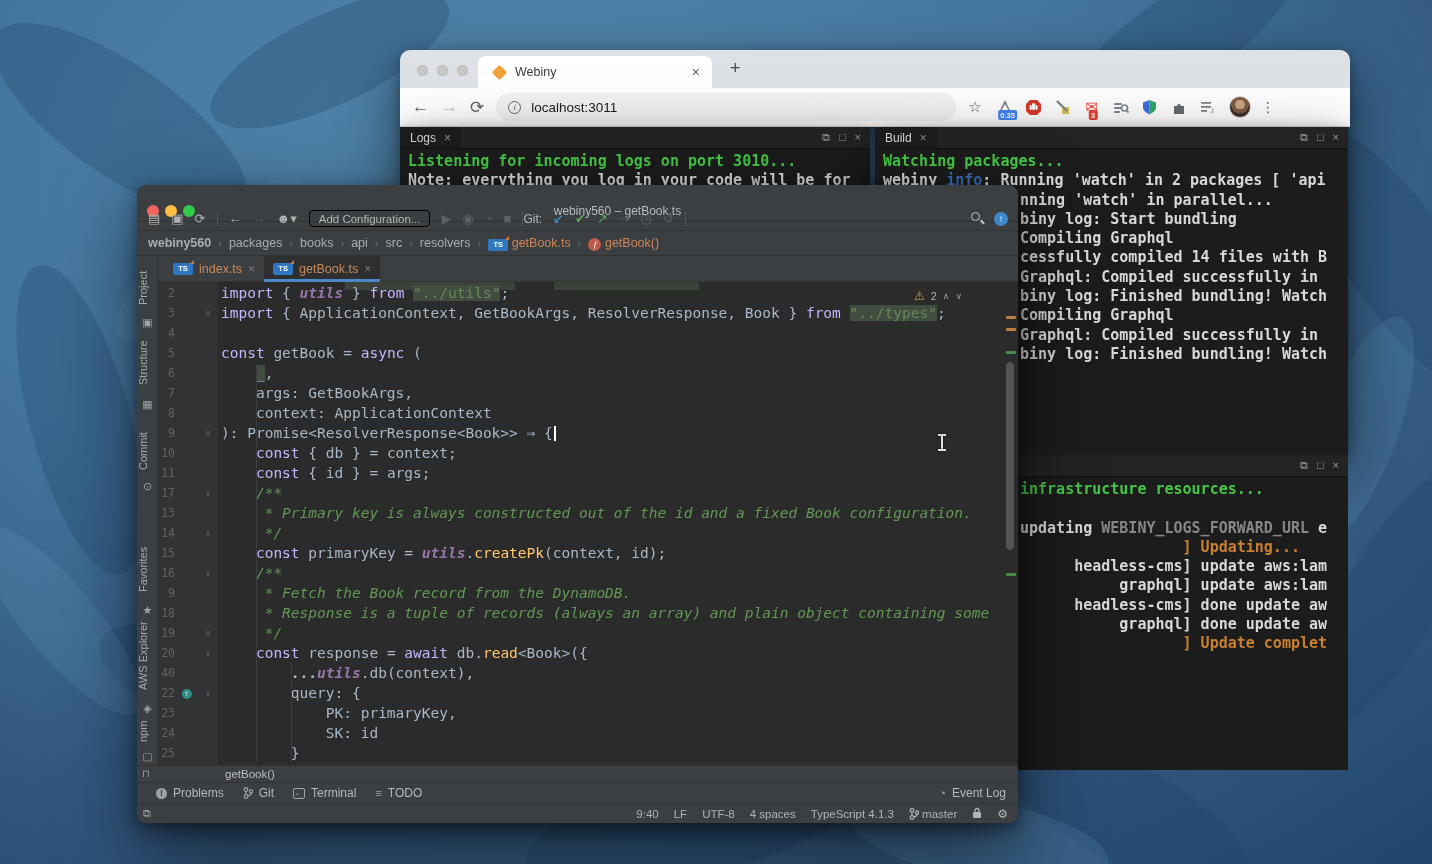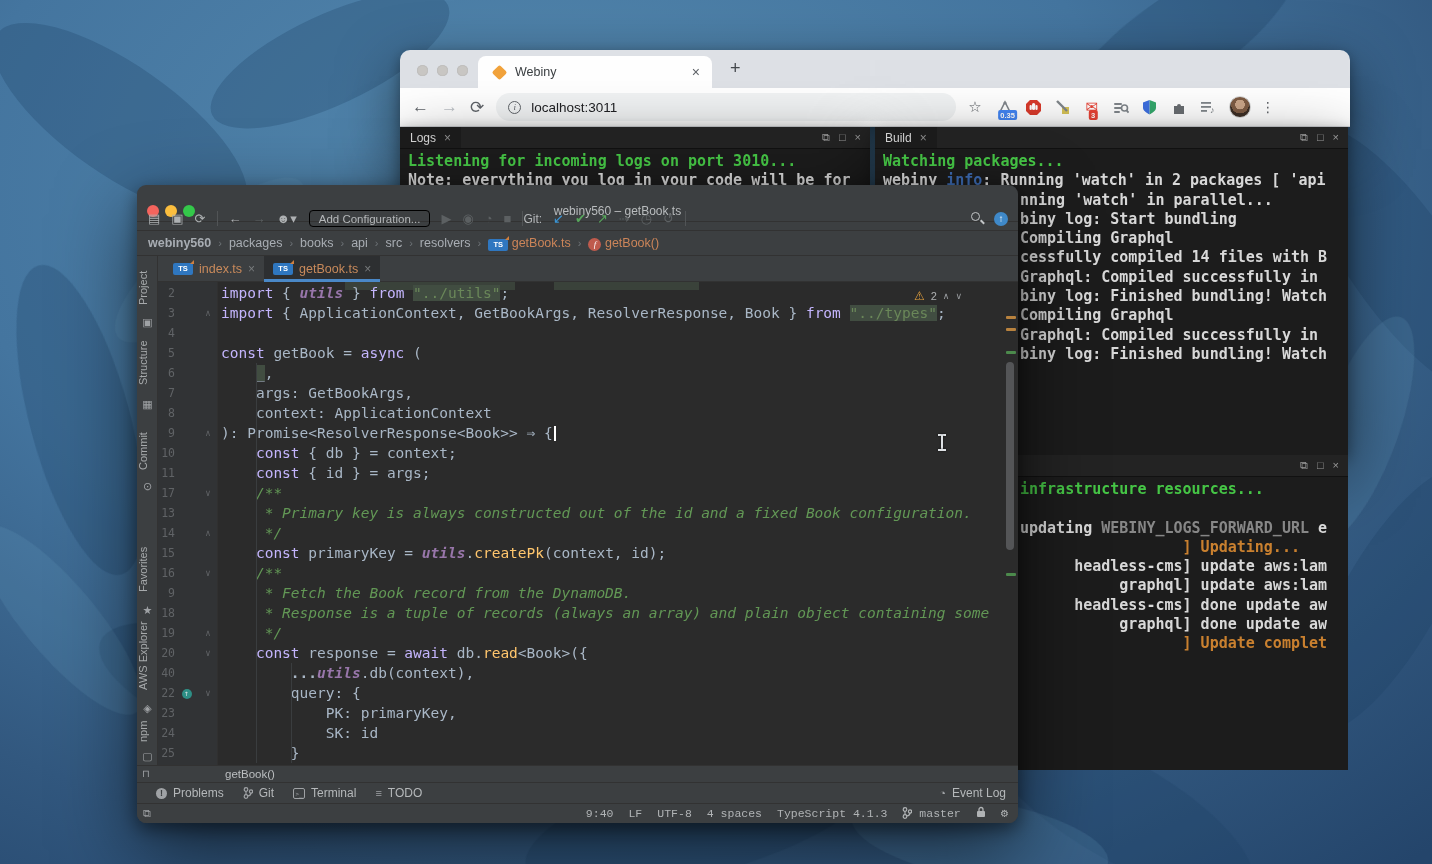--- a/index.html
+++ b/index.html
@@ -115,21 +115,21 @@
   #ed-footer .ctx { position:absolute; left:88px; top:2px; }
   #ed-footer .ico { position:absolute; left:5px; top:2px; color:#9fa2a5; font-size:10px; }
   #tw-bar { position:absolute; left:0; bottom:20px; width:100%; height:21px; background:#3c3f41; border-top:1px solid #323232; display:flex; align-items:center; font-size:12px; color:#b5b8ba; }
   .tw-item { display:flex; align-items:center; gap:6px; margin-left:19px; }
   .tw-ico { color:#9fa2a5; font-size:11px; }
   .circle-i { width:11px; height:11px; border-radius:50%; background:#9fa2a5; color:#3c3f41; font-size:9px; font-weight:bold; text-align:center; line-height:11px; }
   .term-sq { width:12px; height:11px; border:1px solid #9fa2a5; border-radius:2px; color:#9fa2a5; font-size:6px; line-height:9px; text-align:center; font-family:"DejaVu Sans Mono",monospace; }
   #event-log { margin-left:auto; margin-right:12px; display:flex; align-items:center; gap:6px; }
   #status-bar { position:absolute; left:0; bottom:0; width:100%; height:20px; background:#3c3f41; border-top:1px solid #323232; display:flex; align-items:center; font-size:11.5px; color:#b0b3b5; }
   #status-left { margin-left:6px; color:#9fa2a5; font-size:11px; }
-  #status-right { margin-left:auto; display:flex; align-items:center; gap:15px; margin-right:10px;font-family:Liberation Mono, monospace; }
+  #status-right { margin-left:auto; display:flex; align-items:center; gap:15px; margin-right:10px; }
   .branch-svg { display:inline-block; vertical-align:-2px; }
   
   #mouse { left:936px; top:434px; width:12px; height:17px; z-index:40; }
   #mouse .v { position:absolute; left:5px; top:1px; width:1.8px; height:15px; background:#dfe2e5; box-shadow:0 0 2px rgba(0,0,0,.7); }
   #mouse .s1,#mouse .s2 { position:absolute; left:2px; width:8px; height:1.8px; background:#dfe2e5; box-shadow:0 0 2px rgba(0,0,0,.7); }
   #mouse .s1 { top:0; } #mouse .s2 { bottom:0; }
 </style>
 </head>
 <body>
 

